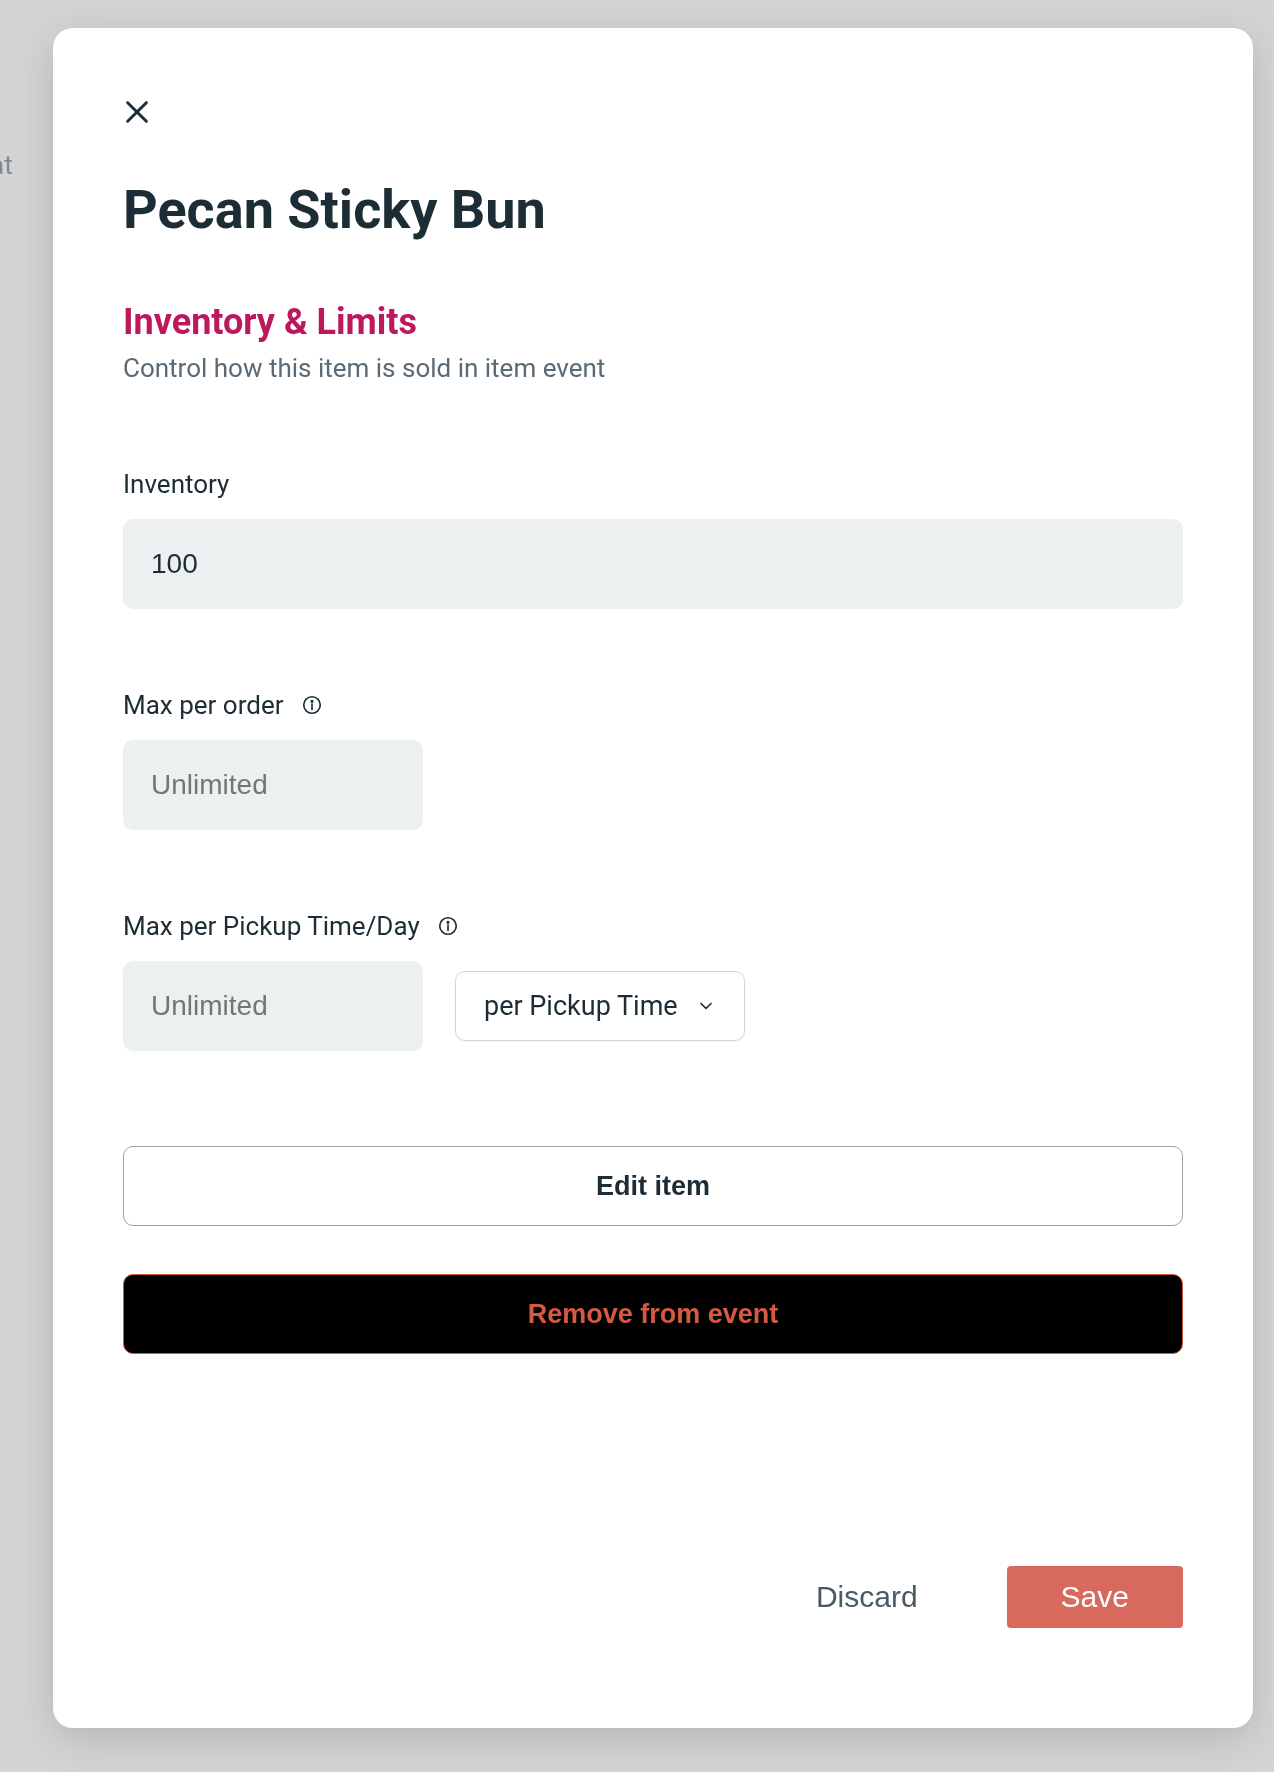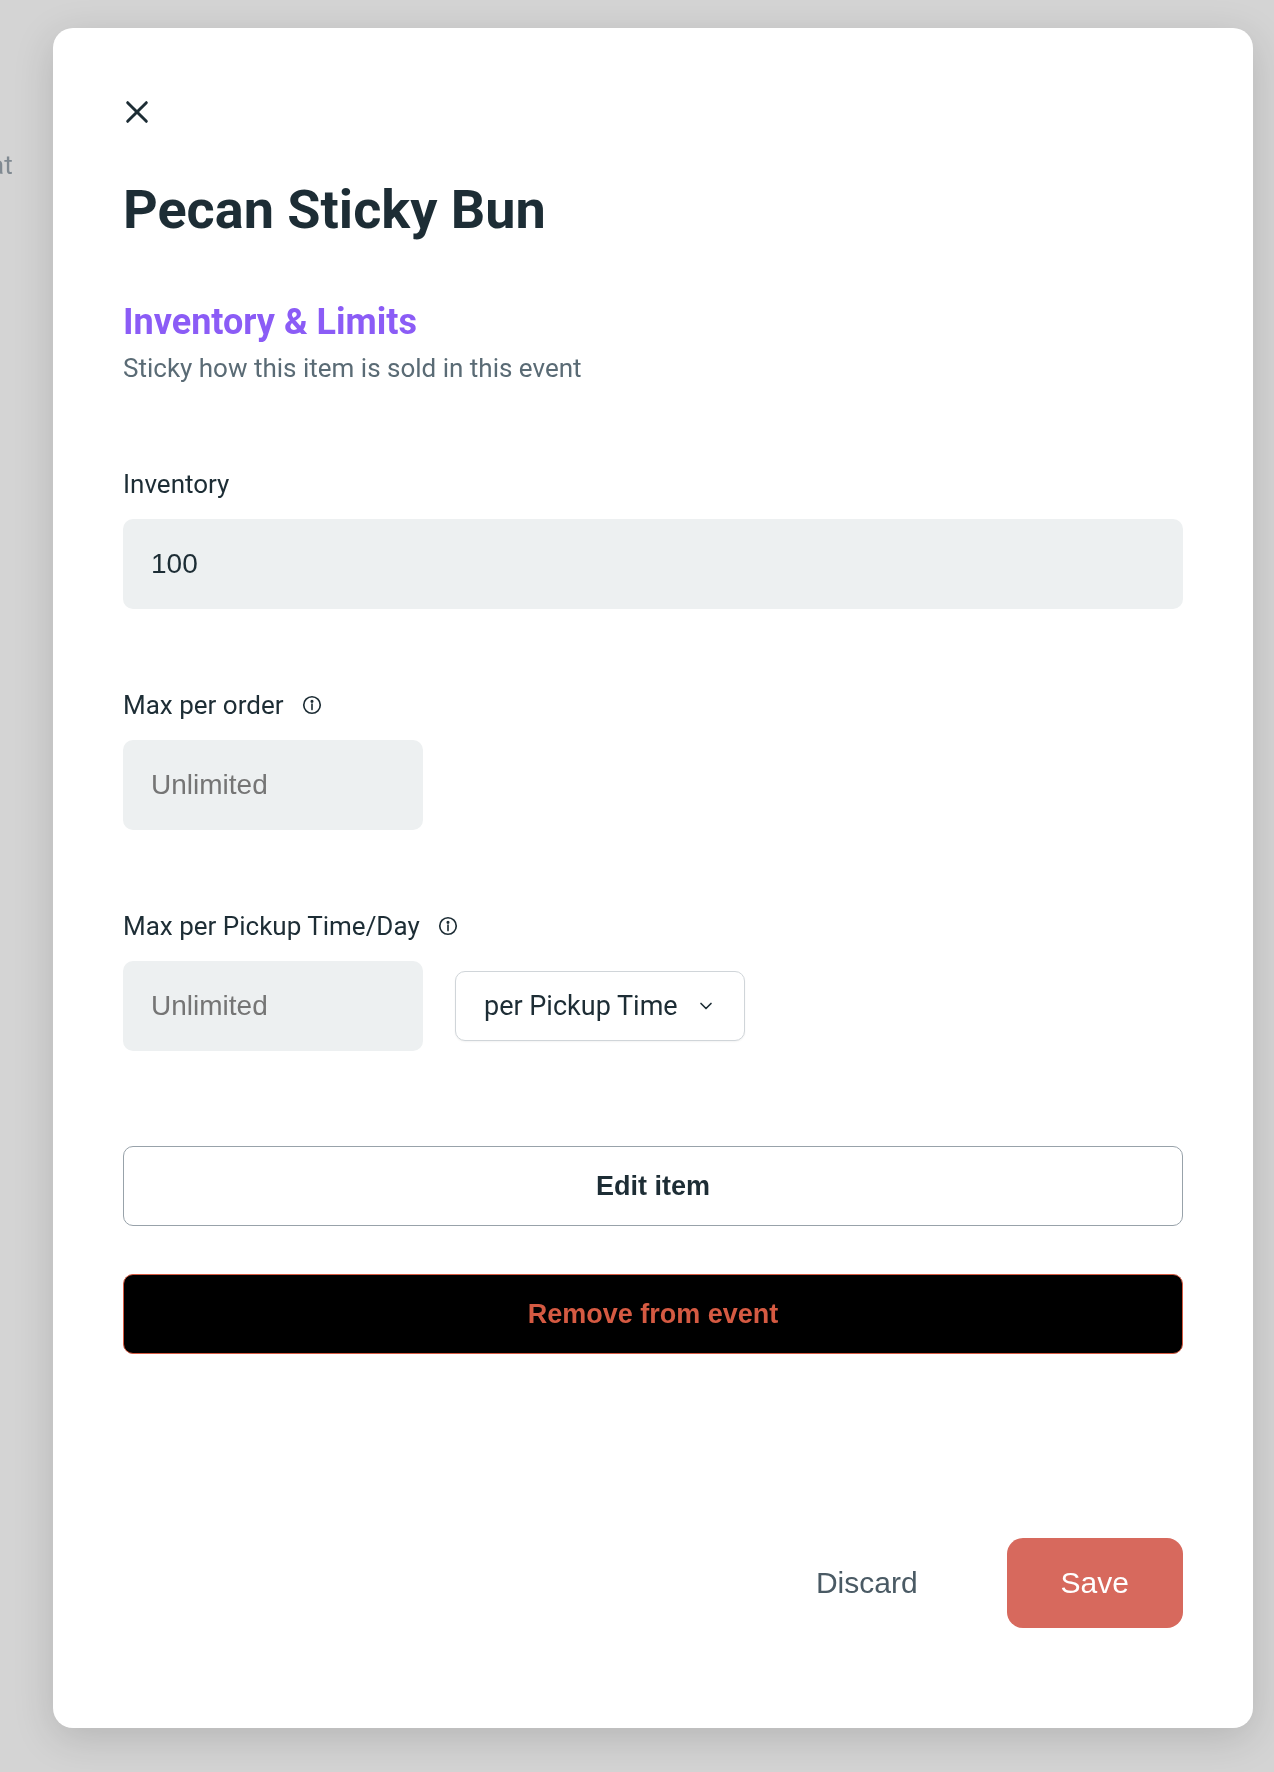--- a/index.html
+++ b/index.html
@@ -63,21 +63,21 @@
     }
     .title {
       font-size: 54px;
       font-weight: 700;
       color: #1d2d35;
       margin-bottom: 60px;
     }
     .section-heading {
       font-size: 36px;
       font-weight: 700;
-      color: #8b5cf6;
+      color: #be185d;
       margin-bottom: 10px;
     }
     .section-sub {
       font-size: 26px;
       color: #5a6b75;
       margin-bottom: 60px;
     }
     .form-group {
       margin-bottom: 55px;
     }
@@ -179,24 +179,24 @@
       background: transparent;
       border: none;
       font-size: 30px;
       color: #4a5a64;
       cursor: pointer;
       padding: 10px 20px;
     }
     .btn-primary {
       background: #d7695d;
       border: none;
-      border-radius: 16px;
+      border-radius: 4px;
       color: #ffffff;
       font-size: 30px;
-      padding: 28px 54px;
+      padding: 14px 54px;
       cursor: pointer;
     }
     .bg-hint {
       position: absolute;
       top: 150px;
       left: -10px;
       font-size: 26px;
       color: #808a92;
       z-index: -1;
     }
@@ -213,21 +213,21 @@
       <svg viewBox="0 0 24 24" fill="none" stroke="#1d2d35" stroke-width="2.2" stroke-linecap="round">
         <line x1="5" y1="5" x2="19" y2="19"></line>
         <line x1="19" y1="5" x2="5" y2="19"></line>
       </svg>
     </button>
 
     <div class="content">
       <h1 class="title">Pecan Sticky Bun</h1>
 
       <h2 class="section-heading">Inventory &amp; Limits</h2>
-      <p class="section-sub">Sticky how this item is sold in this event</p>
+      <p class="section-sub">Control how this item is sold in item event</p>
 
       <div class="form-group">
         <div class="label-row">
           <span class="label">Inventory</span>
         </div>
         <input class="text-input" type="text" value="100" style="">
       </div>
 
       <div class="form-group">
         <div class="label-row">

